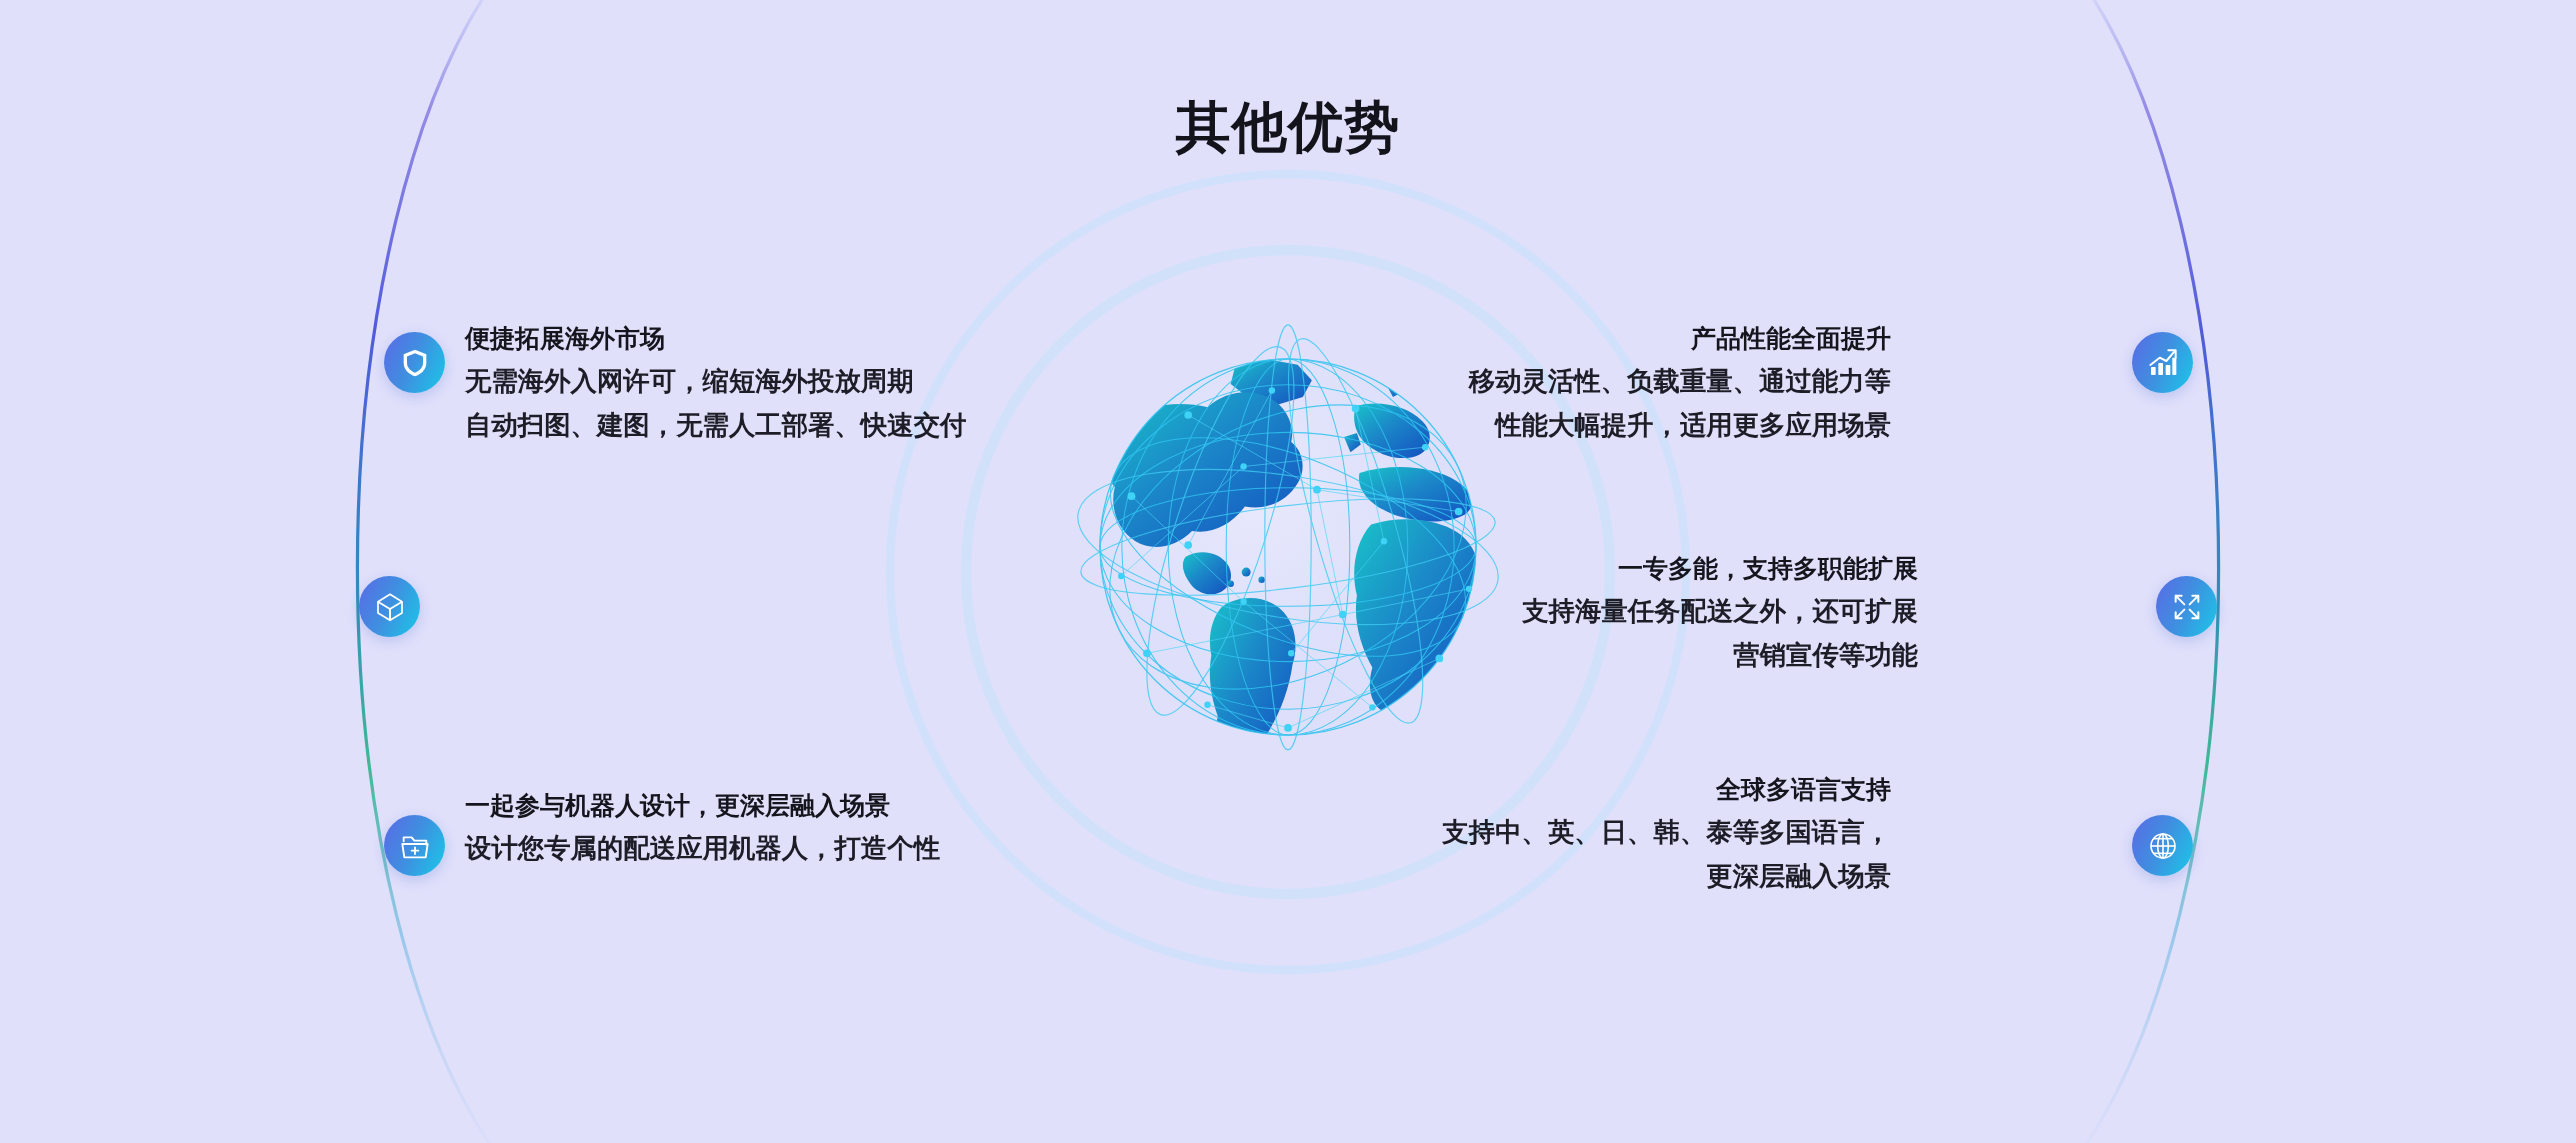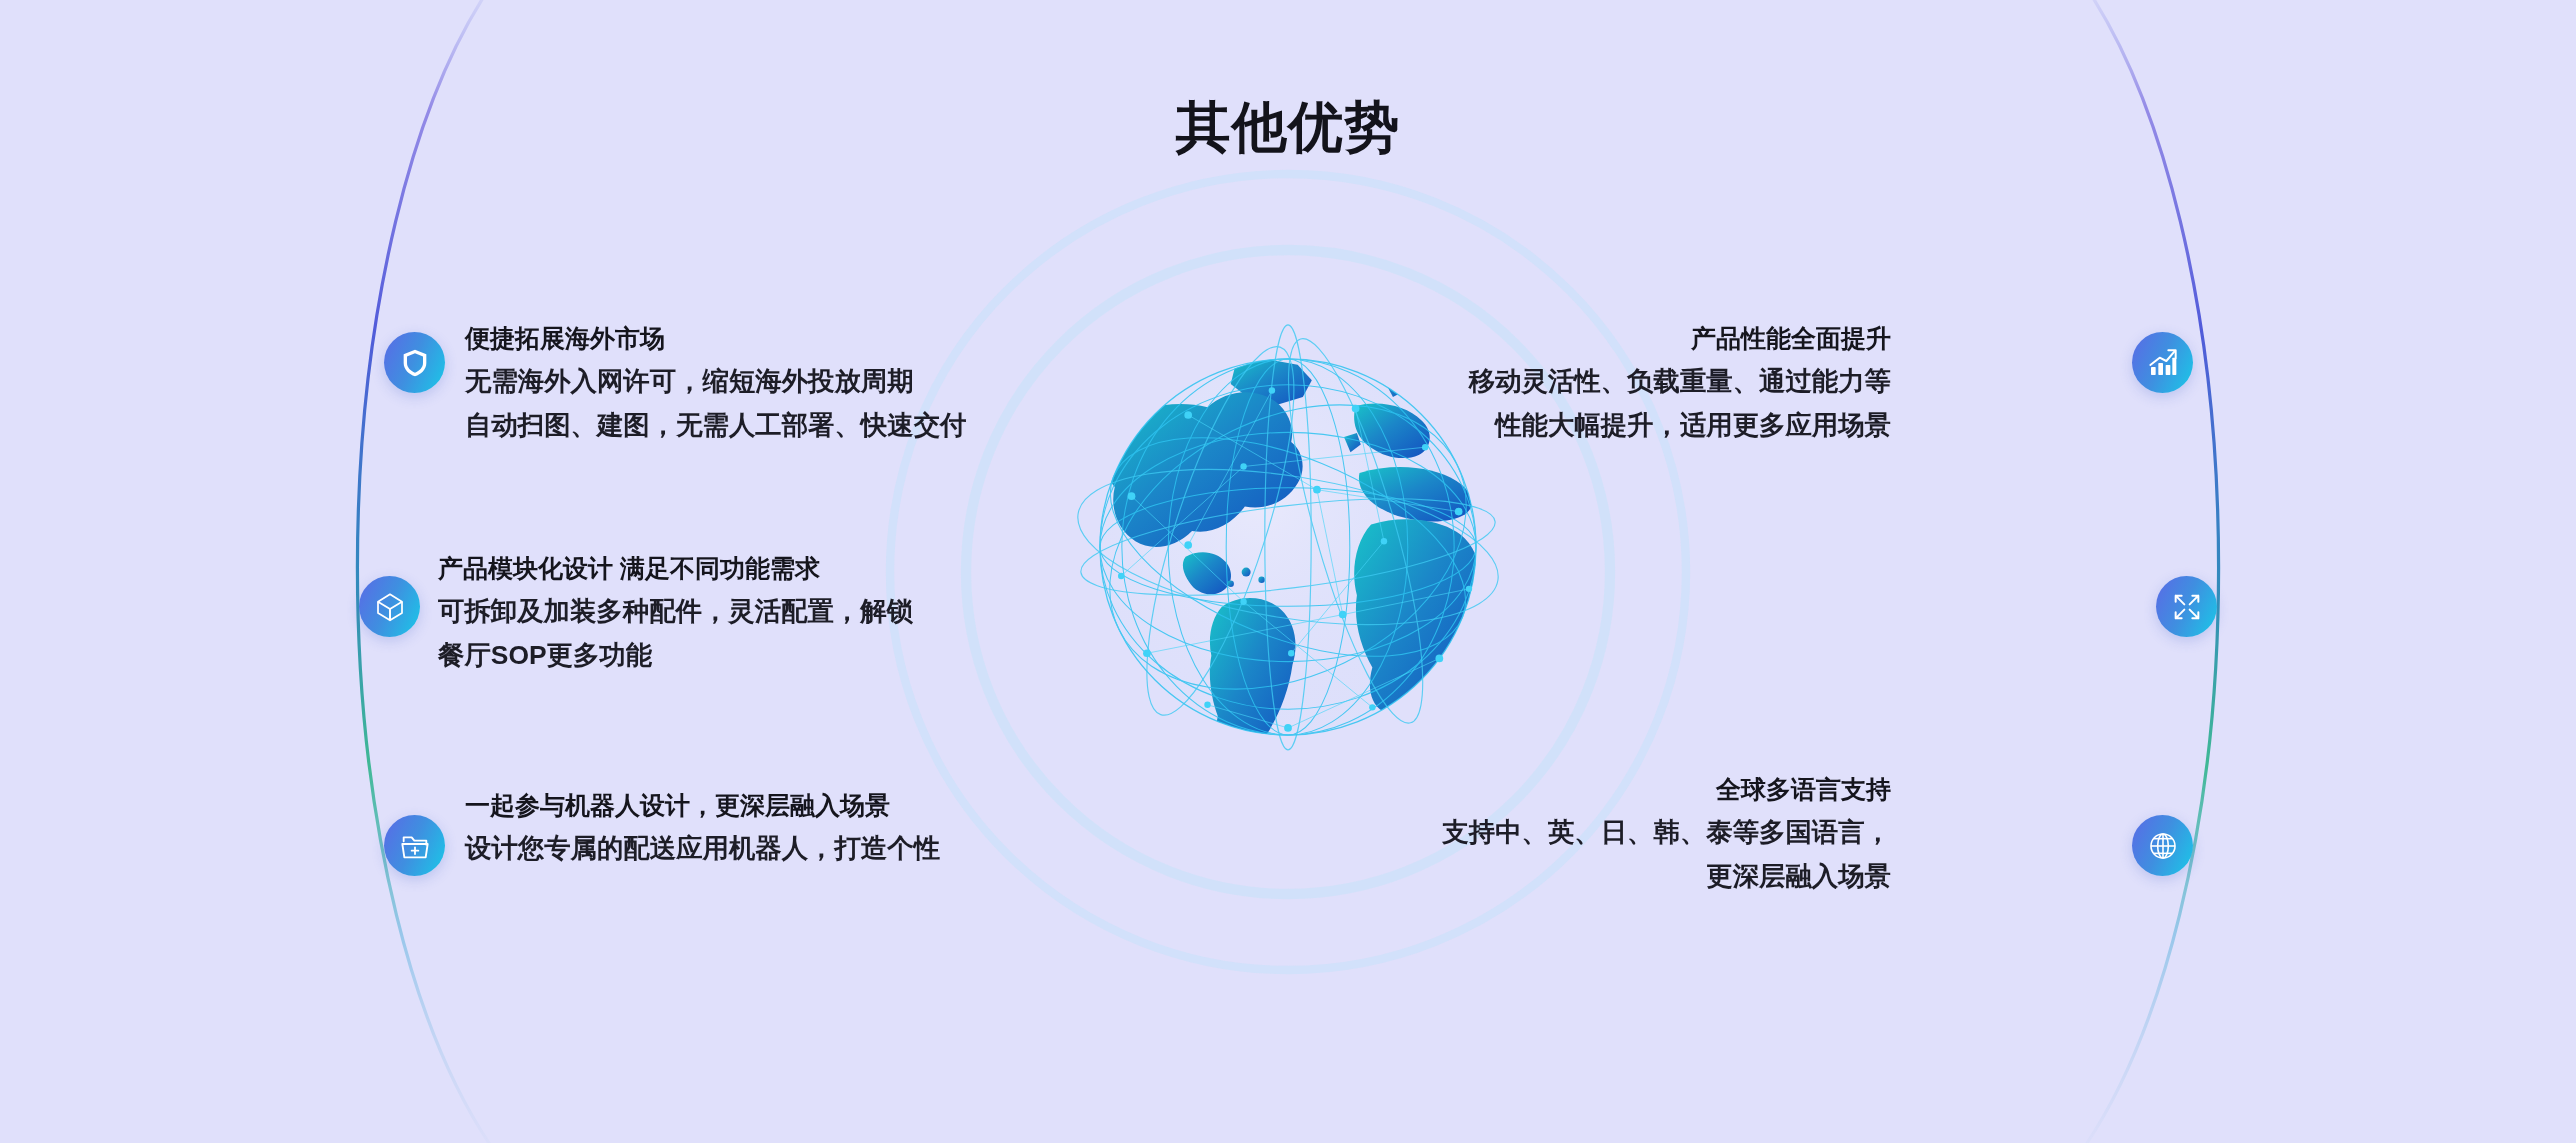--- a/index.html
+++ b/index.html
@@ -259,37 +259,37 @@
       </svg>
     </span>
   </div>
 
   <div class="feature left-col" style="left:465px;top:326px;">
     <div class="f-title">便捷拓展海外市场</div>
     <div class="f-line">无需海外入网许可，缩短海外投放周期</div>
     <div class="f-line">自动扫图、建图，无需人工部署、快速交付</div>
   </div>
 
-  <div class="feature left-col" style="left:438px;top:556px;">
-    <div class="f-title">产品模块化设计  满足不同功能需求</div>
-    <div class="f-line">可拆卸及加装多种配件，灵活配置，解锁</div>
-    <div class="f-line">餐厅SOP更多功能</div>
-  </div>
 
   <div class="feature left-col" style="left:465px;top:793px;">
     <div class="f-title">一起参与机器人设计，更深层融入场景</div>
     <div class="f-line">设计您专属的配送应用机器人，打造个性</div>
   </div>
 
   <div class="feature right-col" style="right:465px;top:326px;">
     <div class="f-title">产品性能全面提升</div>
     <div class="f-line">移动灵活性、负载重量、通过能力等</div>
     <div class="f-line">性能大幅提升，适用更多应用场景</div>
   </div>
 
+  <div class="feature right-col" style="right:438px;top:556px;">
+    <div class="f-title">一专多能，支持多职能扩展</div>
+    <div class="f-line">支持海量任务配送之外，还可扩展</div>
+    <div class="f-line">营销宣传等功能</div>
+  </div>
 
   <div class="feature right-col" style="right:465px;top:777px;">
     <div class="f-title">全球多语言支持</div>
     <div class="f-line">支持中、英、日、韩、泰等多国语言，</div>
     <div class="f-line">更深层融入场景</div>
   </div>
 
 </div>
 
 

